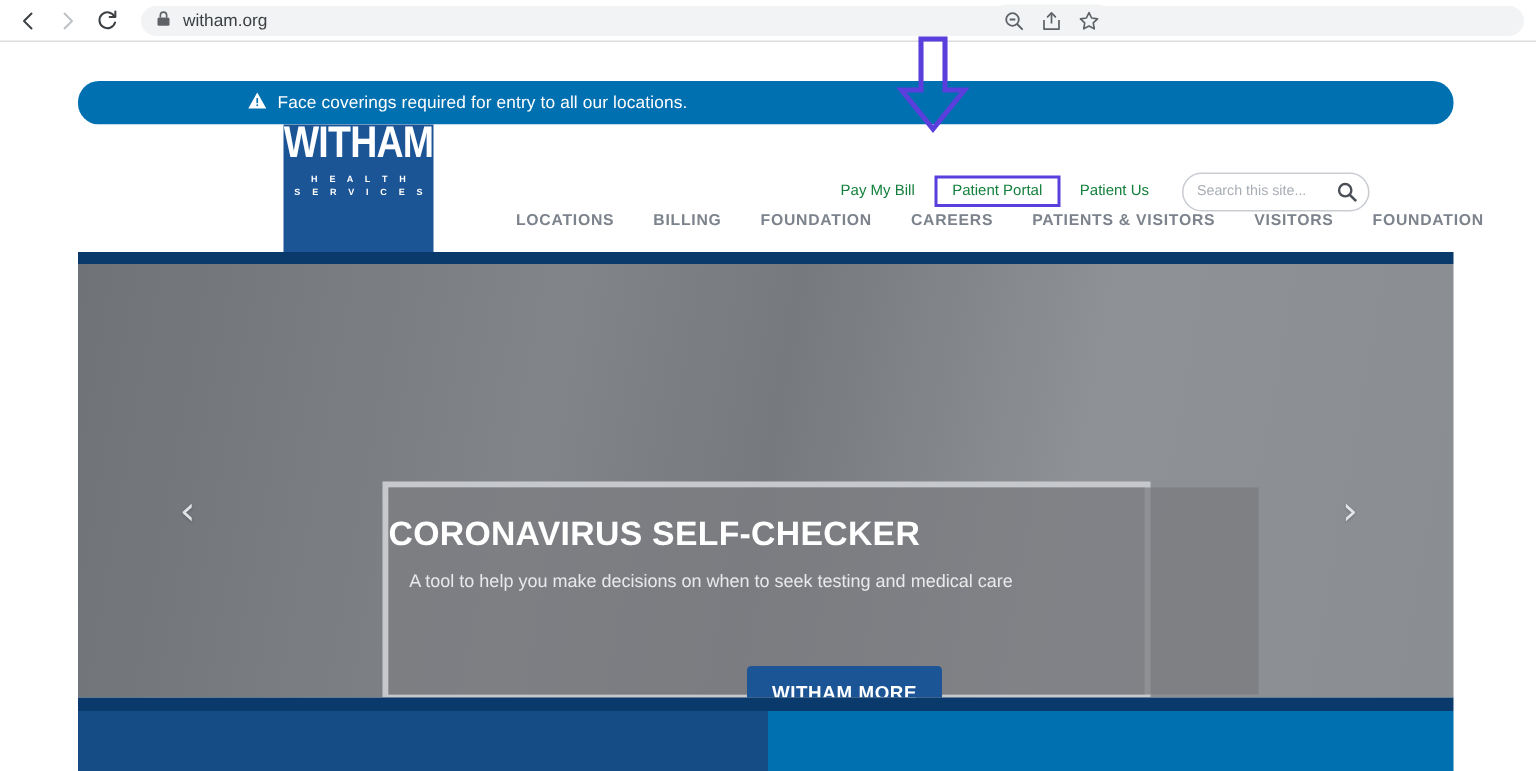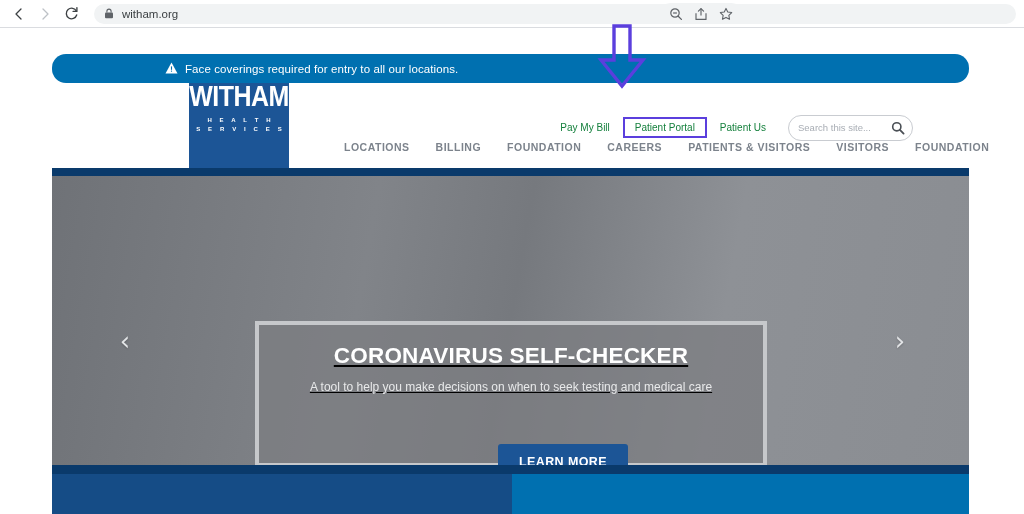--- a/index.html
+++ b/index.html
@@ -234,28 +234,27 @@
     position: absolute;
     left: 203px; top: 145px;
     width: 512px; height: 146px;
     border: 4px solid #c6c8cb;
     box-sizing: border-box;
     background: rgba(255,255,255,0.07);
   }
   .hero-panel {
     position: absolute;
     left: 207px; top: 149px;
-    width: 504px; height: 138px;
+    width: 580px; height: 138px;
     background: rgba(120,122,126,0.72);
     display: flex;
     flex-direction: column;
-    align-items: center;
+    align-items: flex-start;
     padding-top: 20px;
     box-sizing: border-box;
-    text-decoration: underline;
   }
   .hero-title {
     color: #ffffff;
     font-size: 22.5px;
     font-weight: bold;
     letter-spacing: .2px;
     line-height: 1;
   }
   .hero-sub {
     color: #e8e9ea;
@@ -426,21 +425,21 @@
         <span>›</span>
       </div>
 
       <div class="hero-frame"></div>
 
       <div class="hero-panel">
         <div class="hero-title">CORONAVIRUS SELF-CHECKER</div>
         <div class="hero-sub">A tool to help you make decisions on when to seek testing and medical care</div>
       </div>
 
-      <div class="hero-btn">LEARN MORE</div>
+      <div class="hero-btn">WITHAM MORE</div>
 
     </div>
 
     <div class="below-strip"></div>
     <div class="below-blocks">
       <div class="block-left"></div>
       <div class="block-right"></div>
     </div>
 
   </div>

